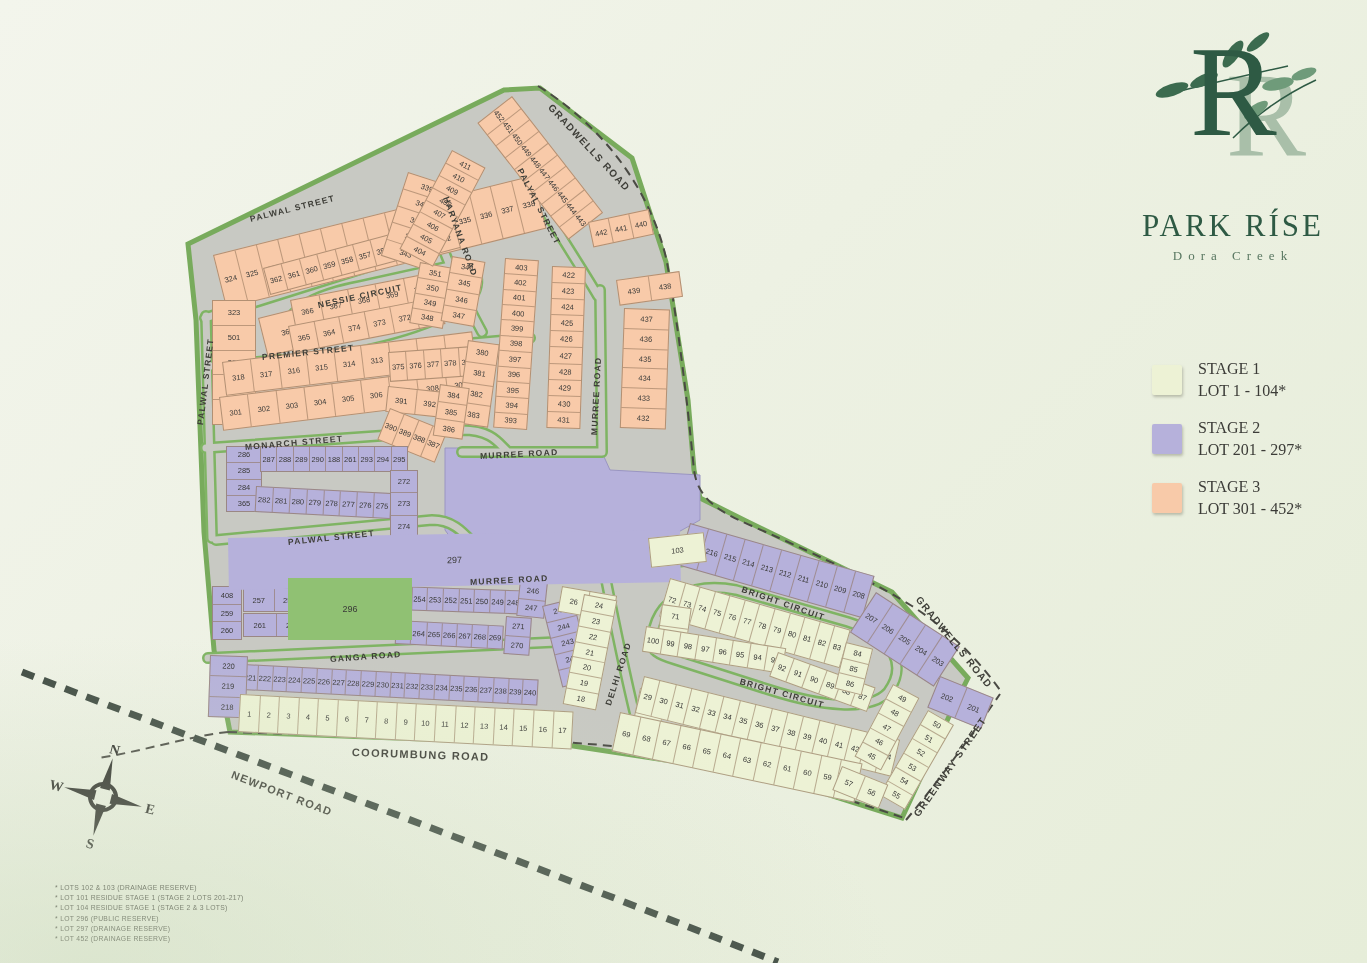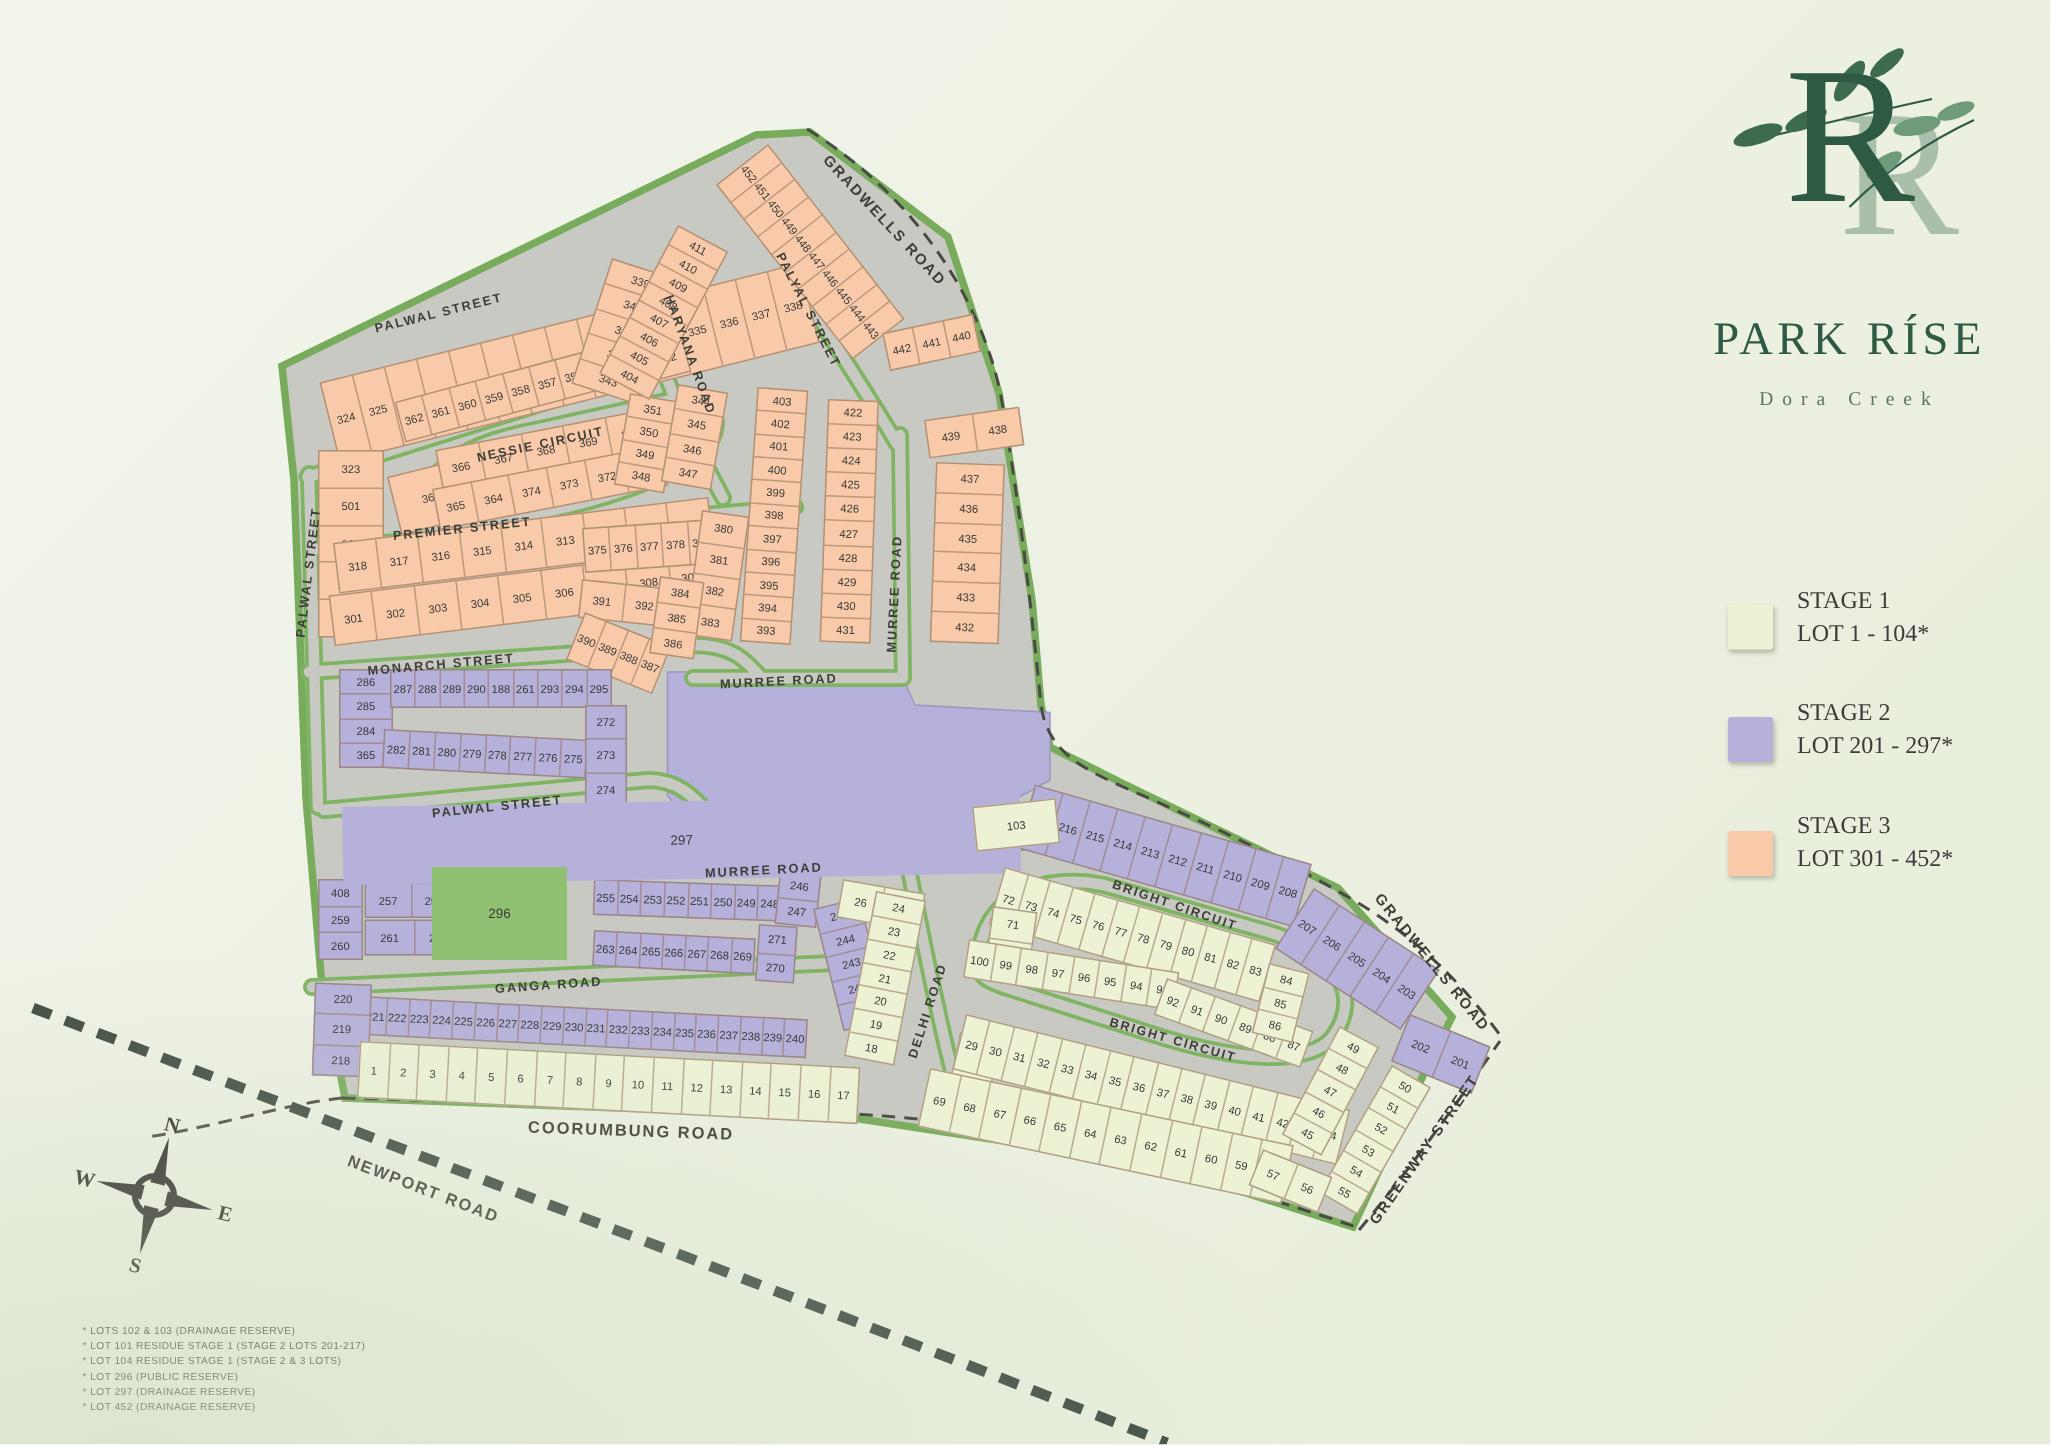--- a/index.html
+++ b/index.html
@@ -26,24 +26,24 @@
   #logo{position:absolute;left:1108px;top:18px;width:250px;text-align:center;}
   #monogram{position:relative;height:160px;}
   .r-back{position:absolute;left:118px;top:38px;font-family:"Liberation Serif",serif;
     font-size:120px;line-height:1;color:#a9bfa9;}
   .r-front{position:absolute;left:82px;top:8px;font-family:"Liberation Serif",serif;
     font-size:130px;line-height:1;color:#2e5a44;}
   #leaves{position:absolute;left:30px;top:0px;}
   #logo-title{font-family:"Liberation Serif",serif;font-size:31px;color:#2e5a44;
     letter-spacing:3px;margin-top:30px;}
   #logo-sub{font-family:"Liberation Serif",serif;font-size:13px;color:#587660;
-    letter-spacing:6px;margin-top:14px;}
+    letter-spacing:6px;margin-top:4px;}
   
   #legend{position:absolute;left:1152px;top:358px;}
-  .legend-item{display:flex;align-items:flex-end;margin-bottom:16px;margin-top:32px;}
+  .legend-item{display:flex;align-items:center;margin-bottom:16px;}
   .swatch{width:30px;height:30px;margin-right:16px;border-radius:2px;
     box-shadow:1px 2px 3px rgba(90,90,70,.35);}
   .legend-text{font-family:"Liberation Serif",serif;color:#3c3c38;font-size:16px;line-height:1.35;}
   
   #footnotes{position:absolute;left:55px;top:883px;font-size:6.8px;color:#42423c;
     letter-spacing:.3px;line-height:1.5;}
   
   #compass{position:absolute;left:48px;top:745px;}
   .compass-letter{font-family:"Liberation Serif",serif;font-size:14px;font-weight:bold;fill:#2d2d2a;}
 </style>
@@ -418,21 +418,21 @@
           <div class="lot">240</div>
         </div>
         <div class="block col" style="left: 210px; top: 655px; width: 38px; height: 62px; background: rgb(182, 177, 219); transform: rotate(2deg);">
           <div class="lot">220</div>
           <div class="lot">219</div>
           <div class="lot">218</div>
         </div>
         <div class="block plain" style="left: 228px; top: 538px; width: 452px; height: 52px; background: rgb(182, 177, 219); transform: rotate(-1deg);">
           <div class="lot">297</div>
         </div>
-        <div class="block plain" style="left: 288px; top: 578px; width: 90px; height: 62px; background: rgb(144, 193, 115);">
+        <div class="block plain" style="left: 288px; top: 578px; width: 124px; height: 62px; background: rgb(144, 193, 115);">
           <div class="lot">296</div>
         </div>
         <div class="block" style="left: 240px; top: 694px; width: 334px; height: 38px; background: rgb(237, 242, 213); transform: rotate(3deg);">
           <div class="lot">1</div>
           <div class="lot">2</div>
           <div class="lot">3</div>
           <div class="lot">4</div>
           <div class="lot">5</div>
           <div class="lot">6</div>
           <div class="lot">7</div>

